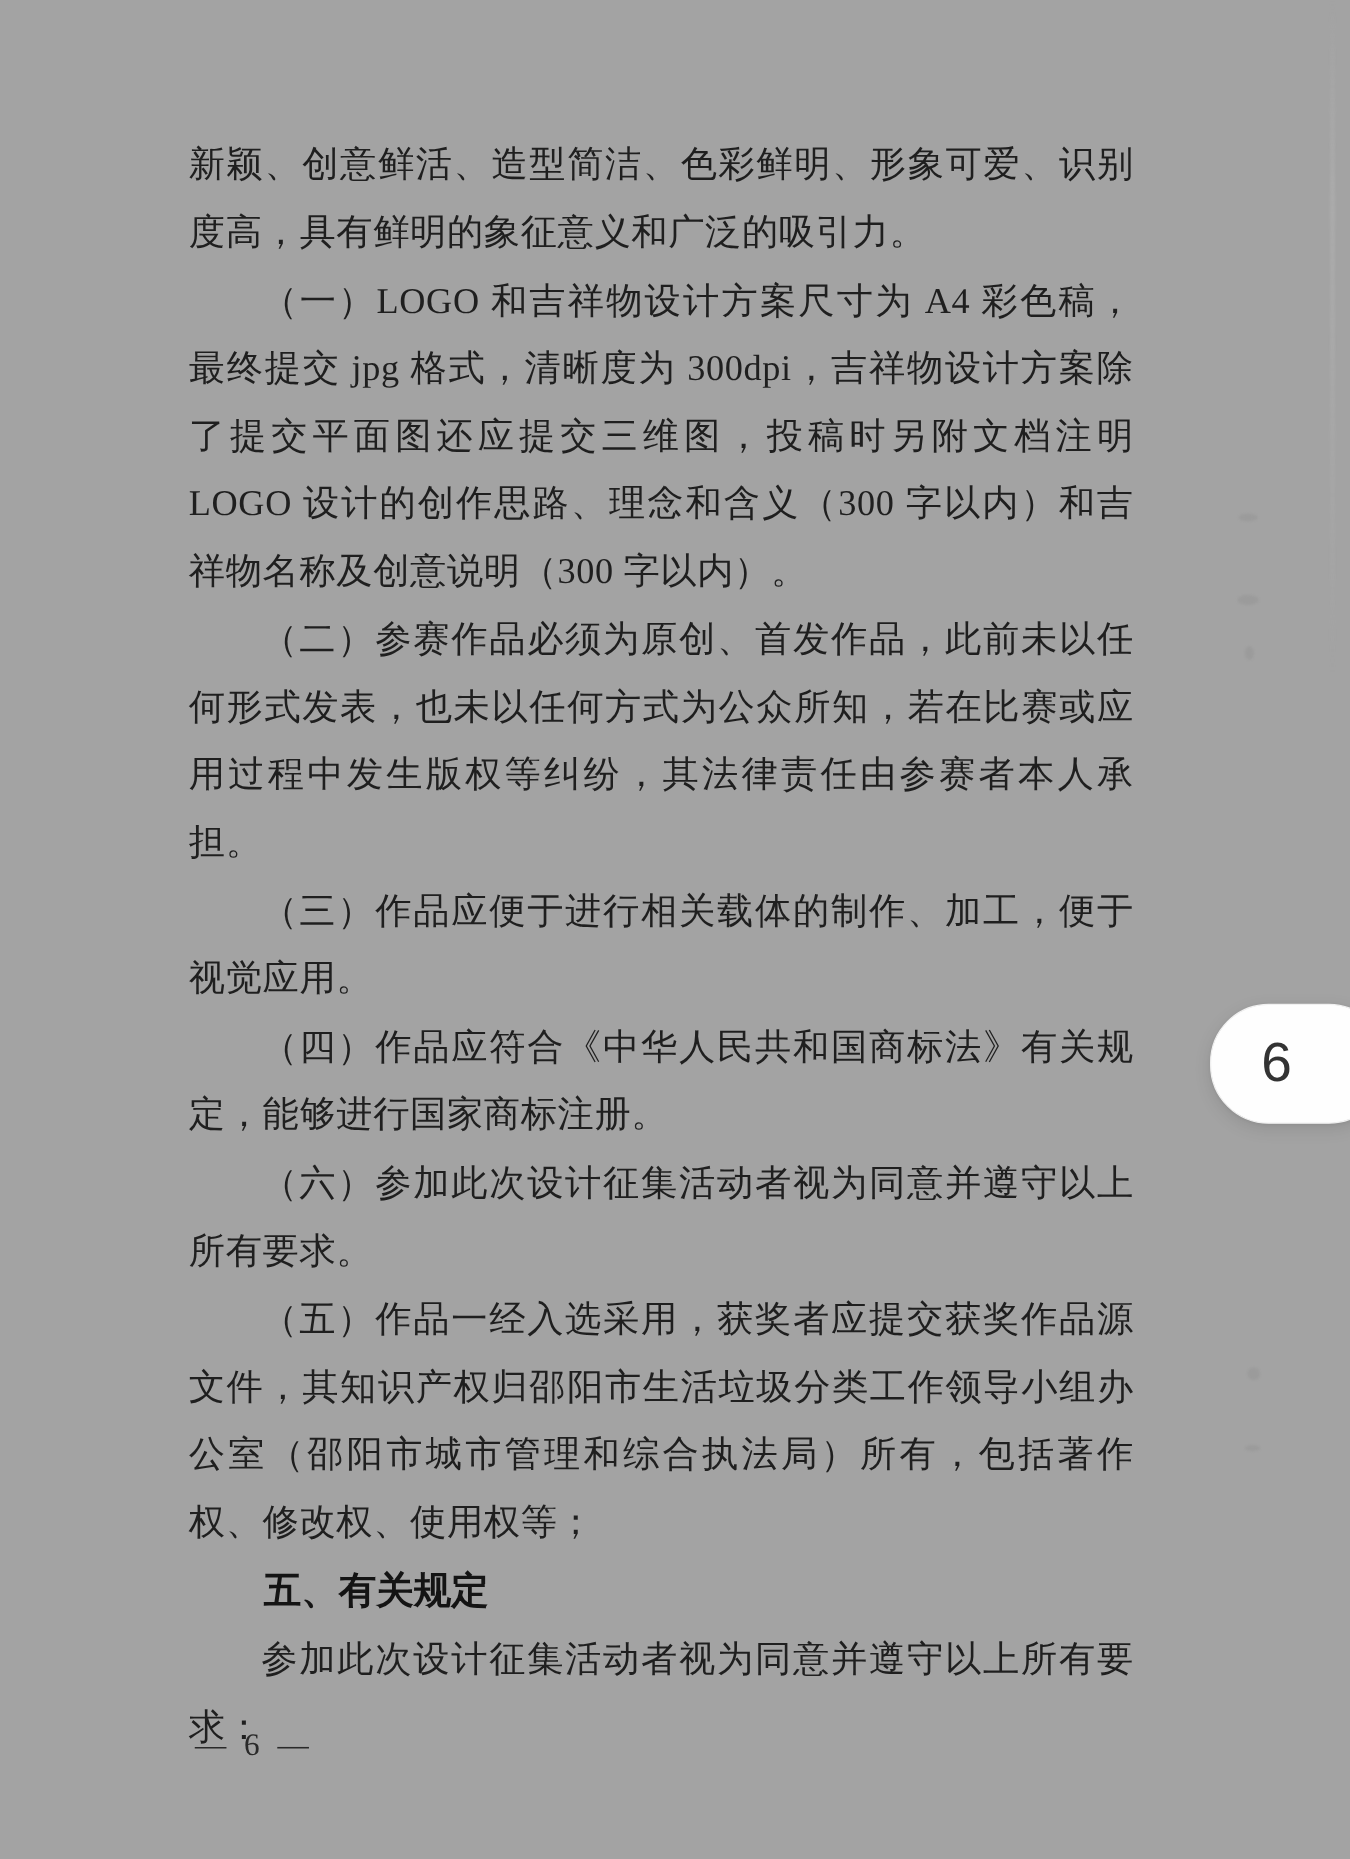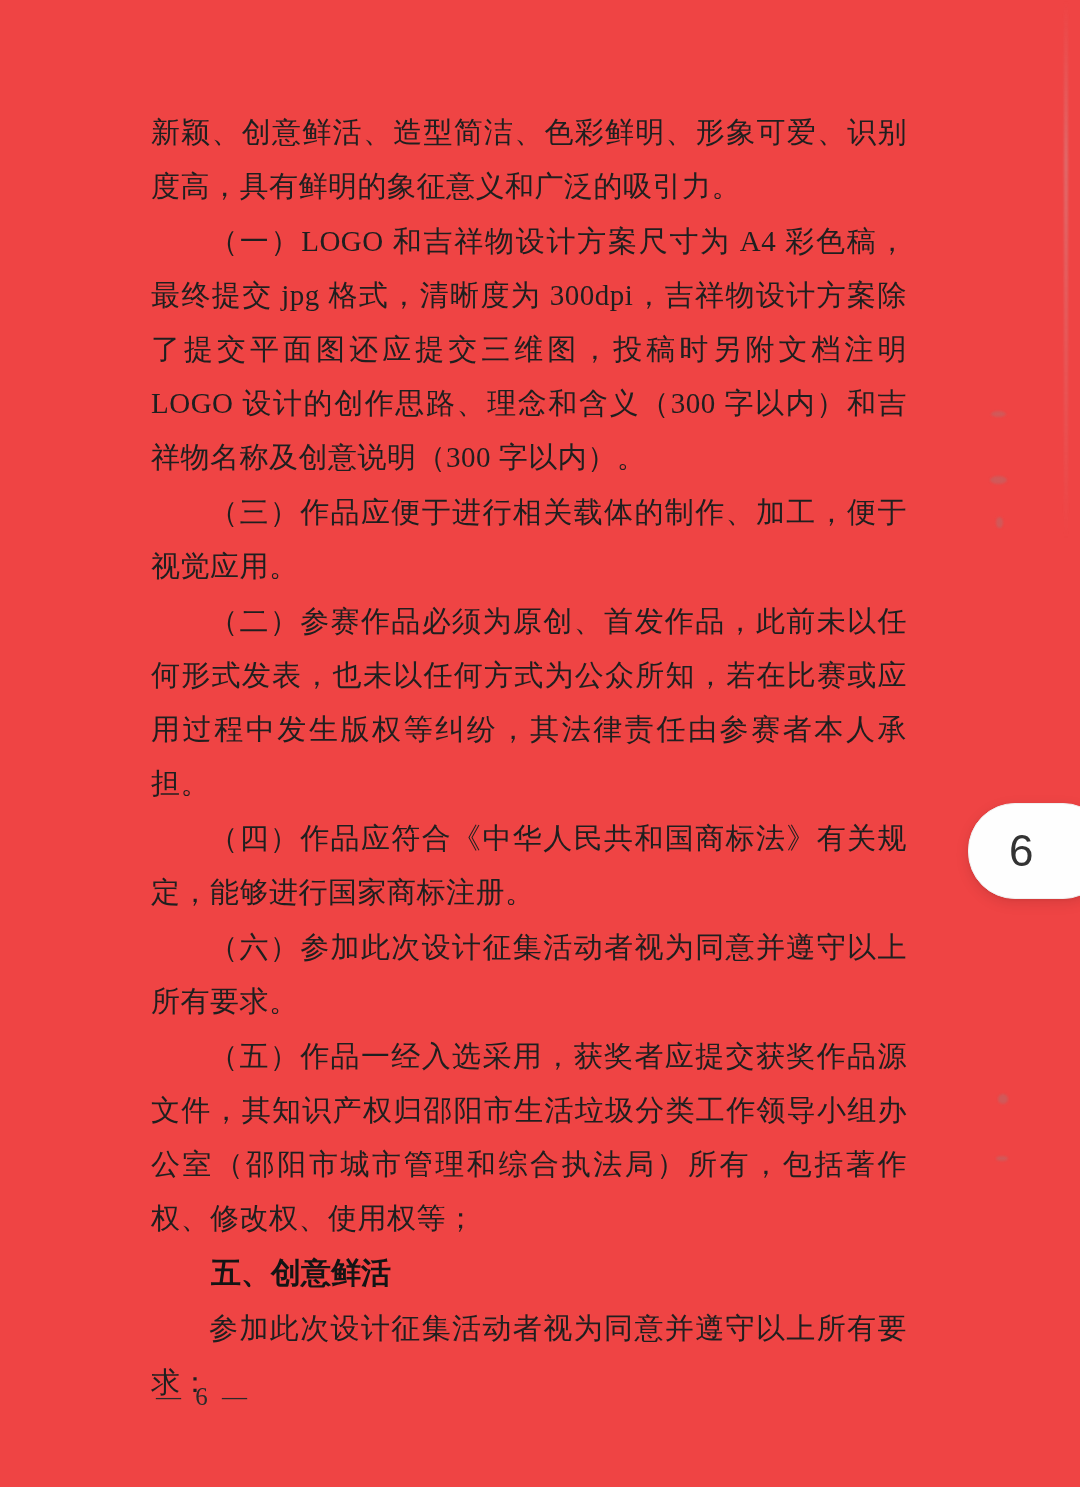--- a/index.html
+++ b/index.html
@@ -4,21 +4,21 @@
 <style>
   html, body {
     margin: 0;
     padding: 0;
     background: #ffffff;
   }
   .page {
     position: relative;
     width: 1080px;
     height: 1487px;
-    background: #ef4444;
+    background: #a3a3a3;
     overflow: hidden;
     font-family: "Liberation Serif", "DejaVu Serif", serif;
     color: #1f1f1f;
   }
   .content {
     position: absolute;
     left: 151px;
     top: 104px;
     width: 756px;
   }
@@ -95,31 +95,31 @@
 <body>
 
 <div class="page">
 
   <div class="content">
     <p class="para">新颖、创意鲜活、造型简洁、色彩鲜明、形象可爱、识别度高，具有鲜明的象征意义和广泛的吸引力。</p>
 
 
     <p class="para indent">（一）LOGO 和吉祥物设计方案尺寸为 A4 彩色稿，最终提交 jpg 格式，清晰度为 300dpi，吉祥物设计方案除了提交平面图还应提交三维图，投稿时另附文档注明 LOGO 设计的创作思路、理念和含义（300 字以内）和吉祥物名称及创意说明（300 字以内）。</p>
 
+    <p class="para indent">（二）参赛作品必须为原创、首发作品，此前未以任何形式发表，也未以任何方式为公众所知，若在比赛或应用过程中发生版权等纠纷，其法律责任由参赛者本人承担。</p>
+
     <p class="para indent">（三）作品应便于进行相关载体的制作、加工，便于视觉应用。</p>
-
-    <p class="para indent">（二）参赛作品必须为原创、首发作品，此前未以任何形式发表，也未以任何方式为公众所知，若在比赛或应用过程中发生版权等纠纷，其法律责任由参赛者本人承担。</p>
 
     <p class="para indent">（四）作品应符合《中华人民共和国商标法》有关规定，能够进行国家商标注册。</p>
 
     <p class="para indent">（六）参加此次设计征集活动者视为同意并遵守以上所有要求。</p>
 
     <p class="para indent">（五）作品一经入选采用，获奖者应提交获奖作品源文件，其知识产权归邵阳市生活垃圾分类工作领导小组办公室（邵阳市城市管理和综合执法局）所有，包括著作权、修改权、使用权等；</p>
 
-    <h2 class="heading">五、创意鲜活</h2>
+    <h2 class="heading">五、有关规定</h2>
 
     <p class="para indent">参加此次设计征集活动者视为同意并遵守以上所有要求：</p>
   </div>
 
   <div class="footer-pagenum">— 6 —</div>
 
   <div class="scan-line"></div>
   <div class="speck s1"></div>
   <div class="speck s2"></div>
   <div class="speck s3"></div>

